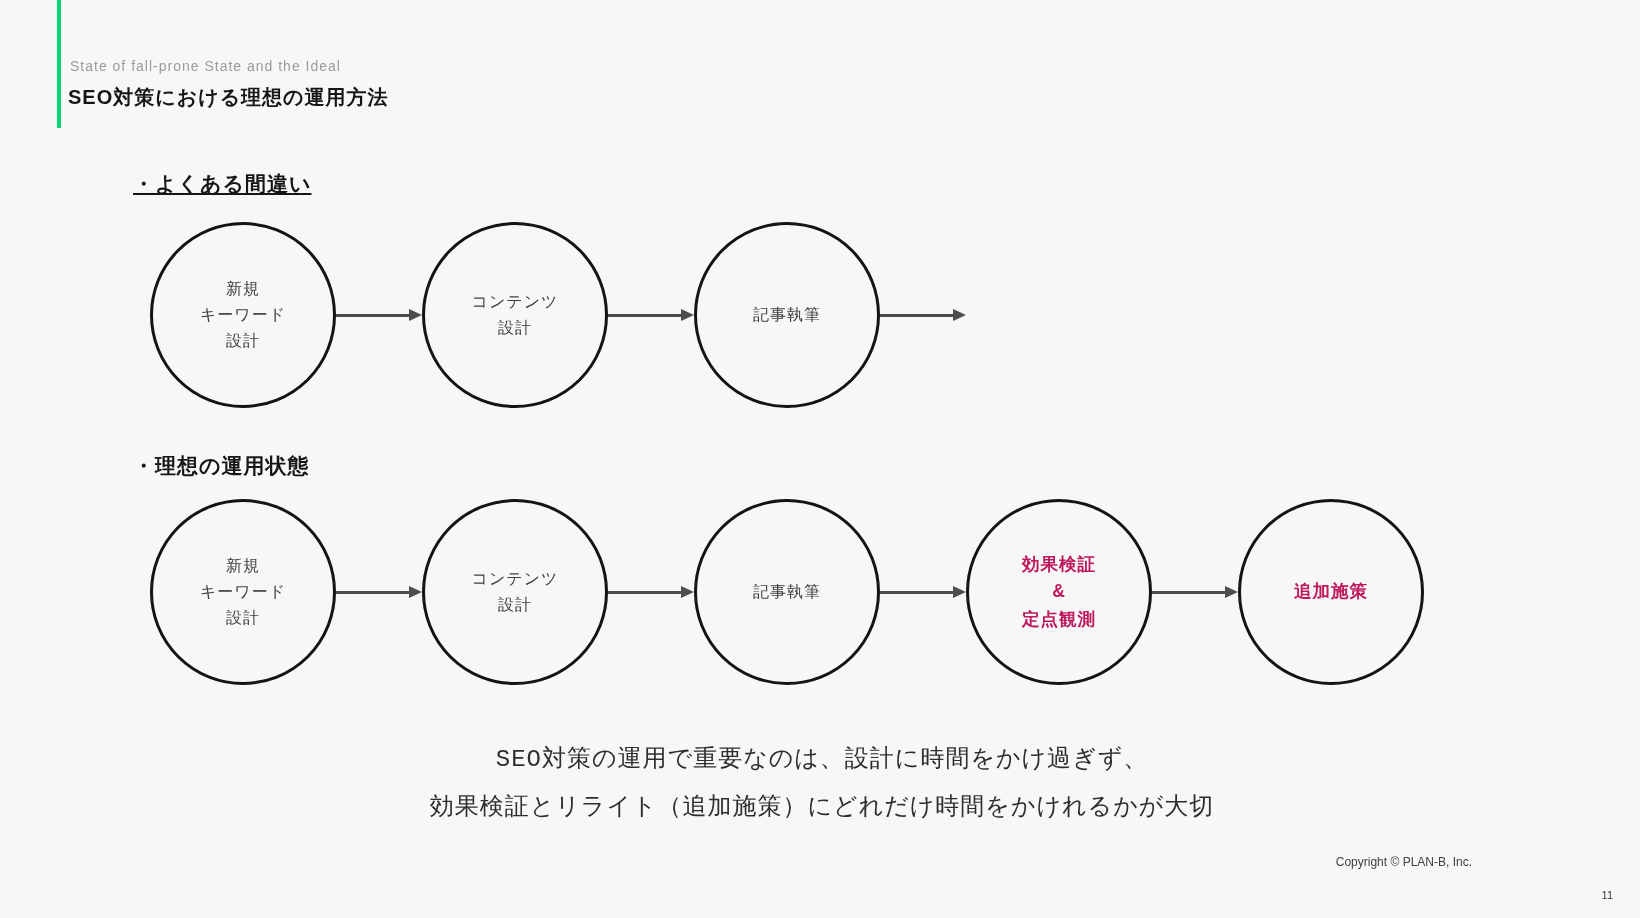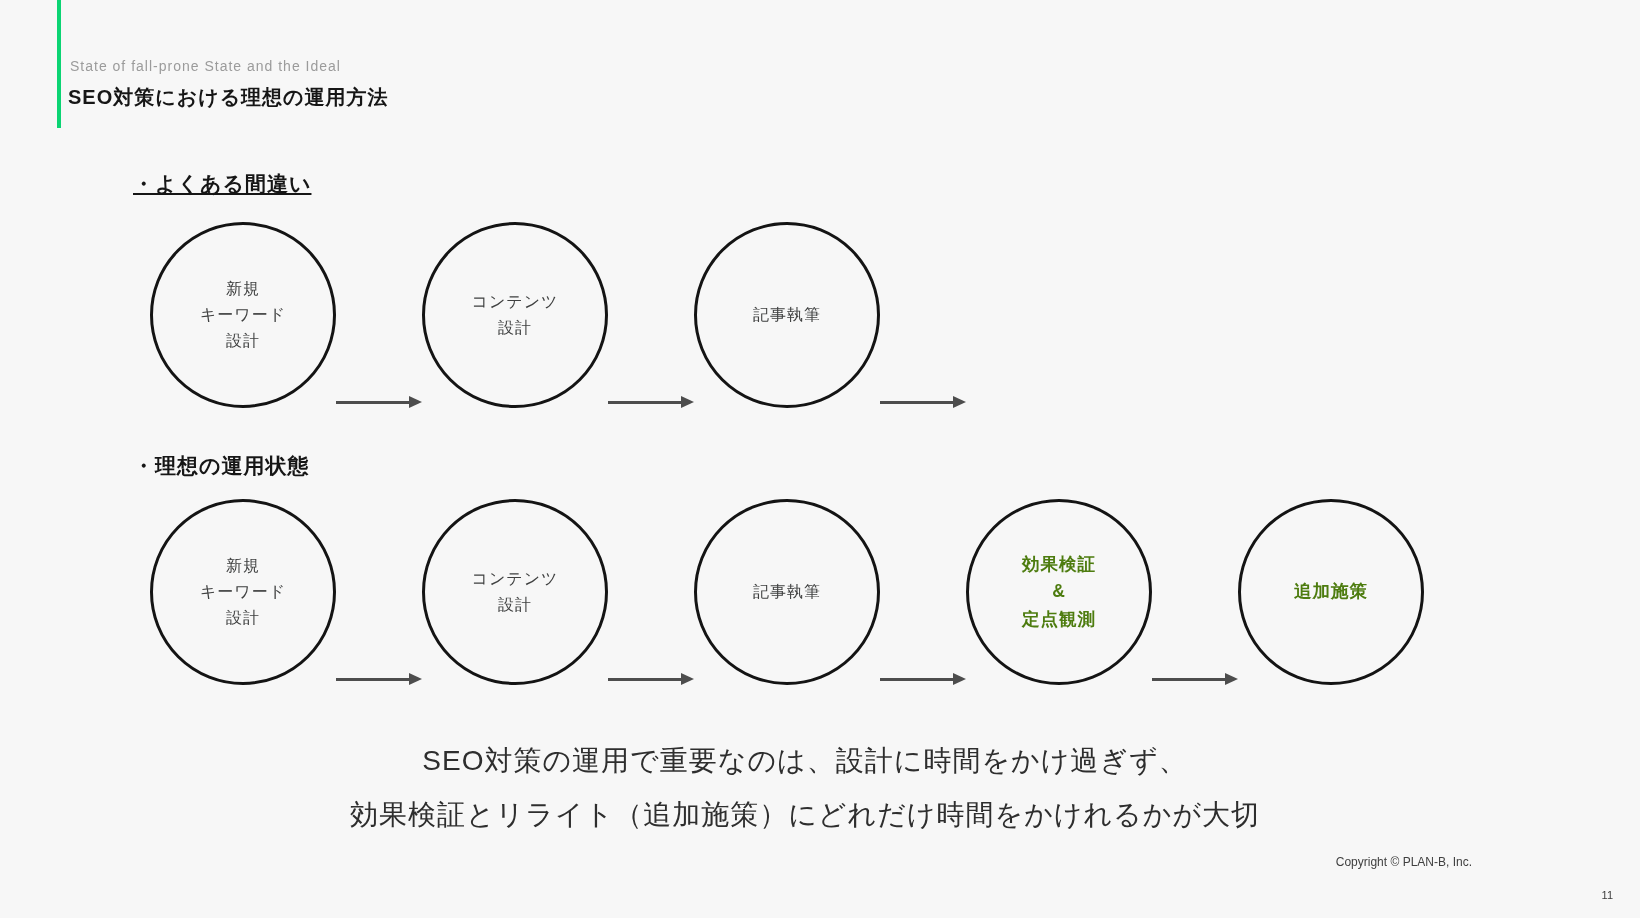--- a/index.html
+++ b/index.html
@@ -33,21 +33,21 @@
     position: absolute; left: 133px;
     font-size: 21px; font-weight: bold; color: #161616;
     letter-spacing: 1px;
   }
   .section-label.row1 { top: 170px; text-decoration: underline; }
   .section-label.row2 { top: 452px; }
 
   
   .flow-row {
     position: absolute; left: 150px;
-    display: flex; align-items: flex-end;
+    display: flex; align-items: center;
   }
   .flow-row.row1 { top: 222px; }
   .flow-row.row2 { top: 499px; }
 
   .circle {
     width: 186px; height: 186px;
     border: 3px solid #141414;
     border-radius: 50%;
     background: #f7f7f7;
     display: flex; align-items: center; justify-content: center;
@@ -55,21 +55,21 @@
   }
   .step-label {
     white-space: pre-line;
     text-align: center;
     font-size: 16px;
     line-height: 1.62;
     color: #3f4040;
     letter-spacing: 1px;
   }
   .circle.highlight .step-label {
-    color: #4d7c0f;
+    color: #be185d;
     font-size: 17.5px;
     font-weight: bold;
     line-height: 1.55;
   }
 
   .arrow {
     position: relative;
     width: 86px; height: 12px;
     flex: 0 0 auto;
   }
@@ -80,24 +80,25 @@
   .arrow .head {
     position: absolute; right: 0; top: 0;
     width: 0; height: 0;
     border-left: 13px solid #4d4d4d;
     border-top: 6px solid transparent;
     border-bottom: 6px solid transparent;
   }
 
   
   .message {
-    position: absolute; left: 0; top: 742px; width: 1610px;
+    position: absolute; left: 17px; top: 742px; width: 1610px;
     text-align: center;
-    font-size: 28px; color: #2e2e2e;
+    font-size: 24px; color: #2e2e2e;
     letter-spacing: 1px;
+    font-family: Liberation Mono, monospace;
   }
   .message .line { display: block; }
   .message .line + .line { margin-top: 16px; }
 
   
   .footer-copyright {
     position: absolute; right: 168px; top: 855px;
     font-size: 12px; color: #404040;
   }
   .footer-page-number {

